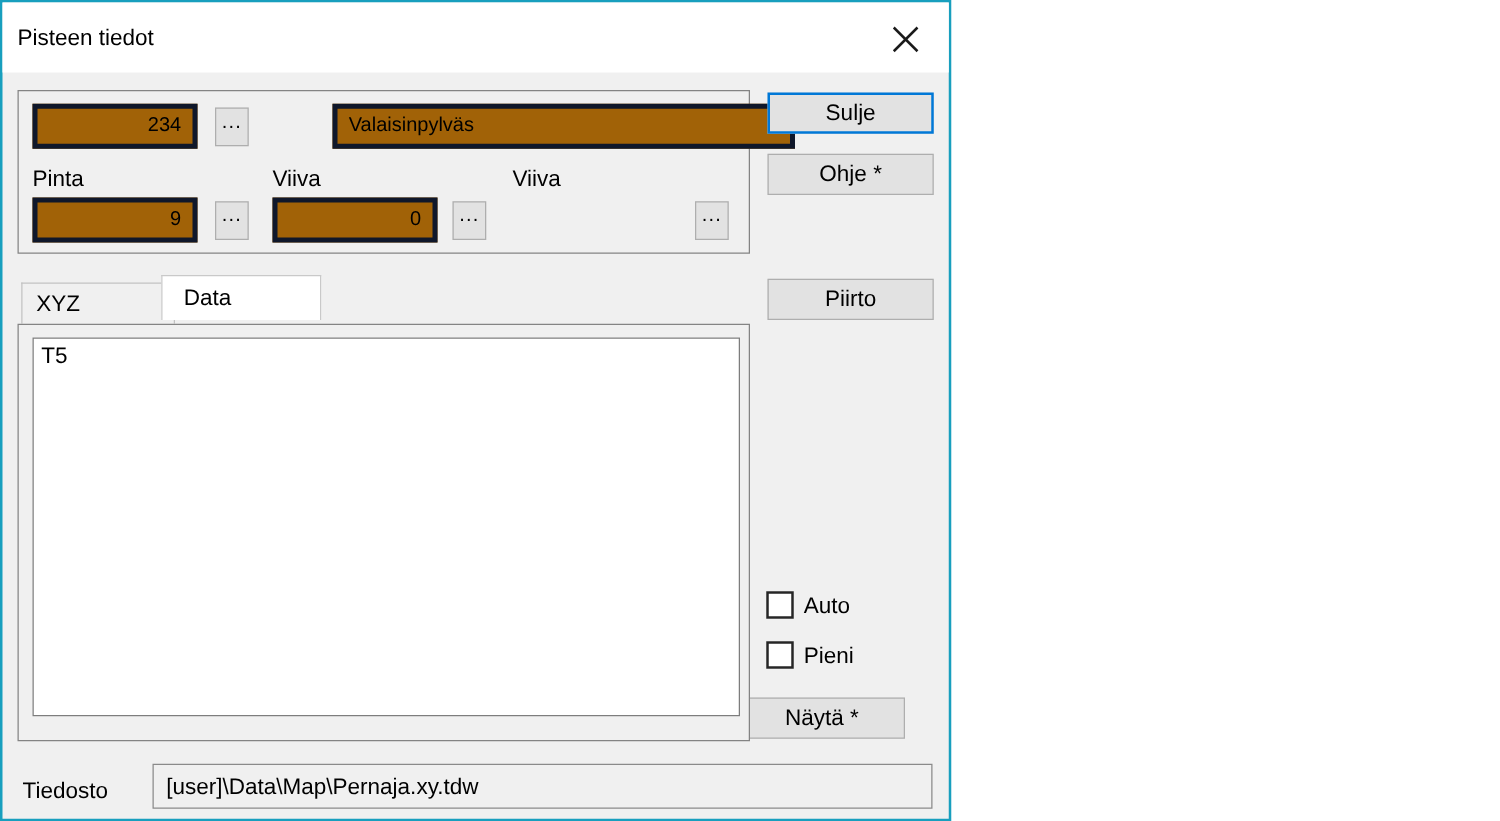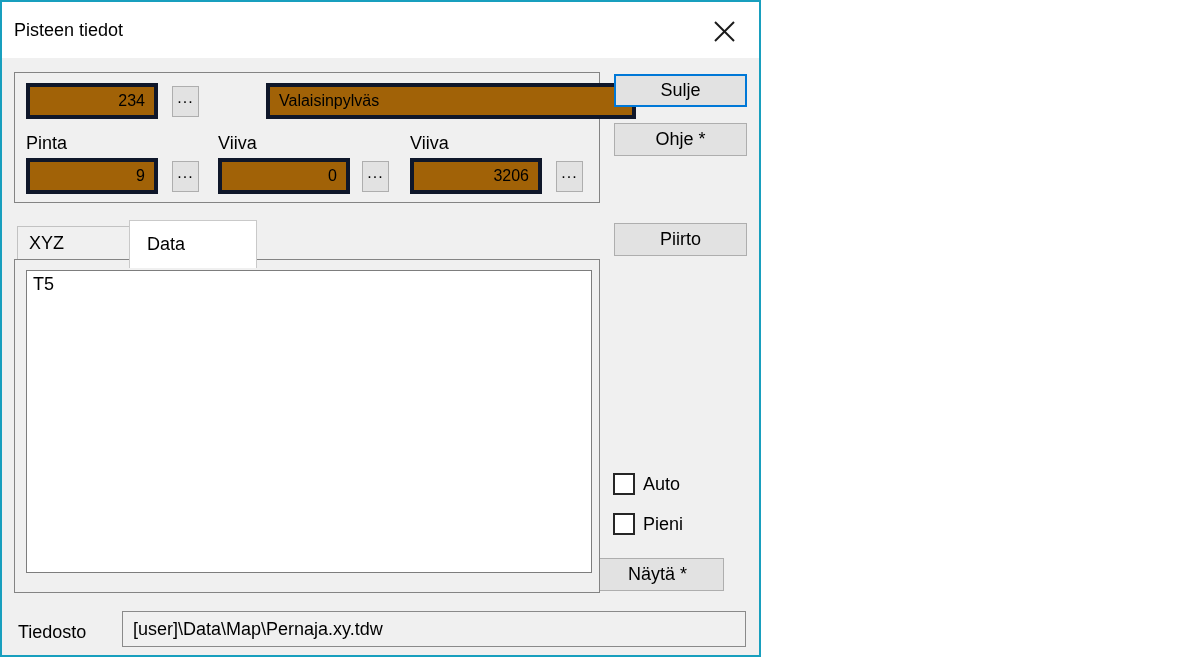--- a/index.html
+++ b/index.html
@@ -66,25 +66,24 @@
   <div class="field txt" style="left:216px; top:81px; width:370px; height:36px;margin-left:48px;">Valaisinpylväs</div>
 
   <div class="lbl" style="left:24px; top:131px;">Pinta</div>
   <div class="lbl" style="left:216px; top:131px;">Viiva</div>
   <div class="lbl" style="left:408px; top:131px;">Viiva</div>
 
   <div class="field num" style="left:24px; top:156px; width:132px; height:36px;">9</div>
   <div class="dots" style="left:170px; top:159px;">...</div>
   <div class="field num" style="left:216px; top:156px; width:132px; height:36px;">0</div>
   <div class="dots" style="left:360px; top:159px;">...</div>
-  <div class="field num" style="left:408px; top:156px; width:132px; height:36px;">3206</div>
   <div class="dots" style="left:554px; top:159px;">...</div>
 
   <div class="tab inactive" style="left:15px; top:224px; width:123px; height:33px;">XYZ</div>
-  <div class="tab active" style="left:127px; top:218px; width:128px; height:48px;text-align:center;">Data</div>
+  <div class="tab active" style="left:127px; top:218px; width:128px; height:36px;text-align:center;">Data</div>
 
   <div class="panel"></div>
   <div class="editor">T5</div>
 
   <div class="btn default" style="left:612px; top:72px;">Sulje</div>
   <div class="btn" style="left:612px; top:121px;">Ohje *</div>
   <div class="btn" style="left:612px; top:221px;">Piirto</div>
 
   <div class="checkbox" style="left:611px; top:471px;"></div>
   <div class="cblbl" style="left:641px; top:472px;">Auto</div>

